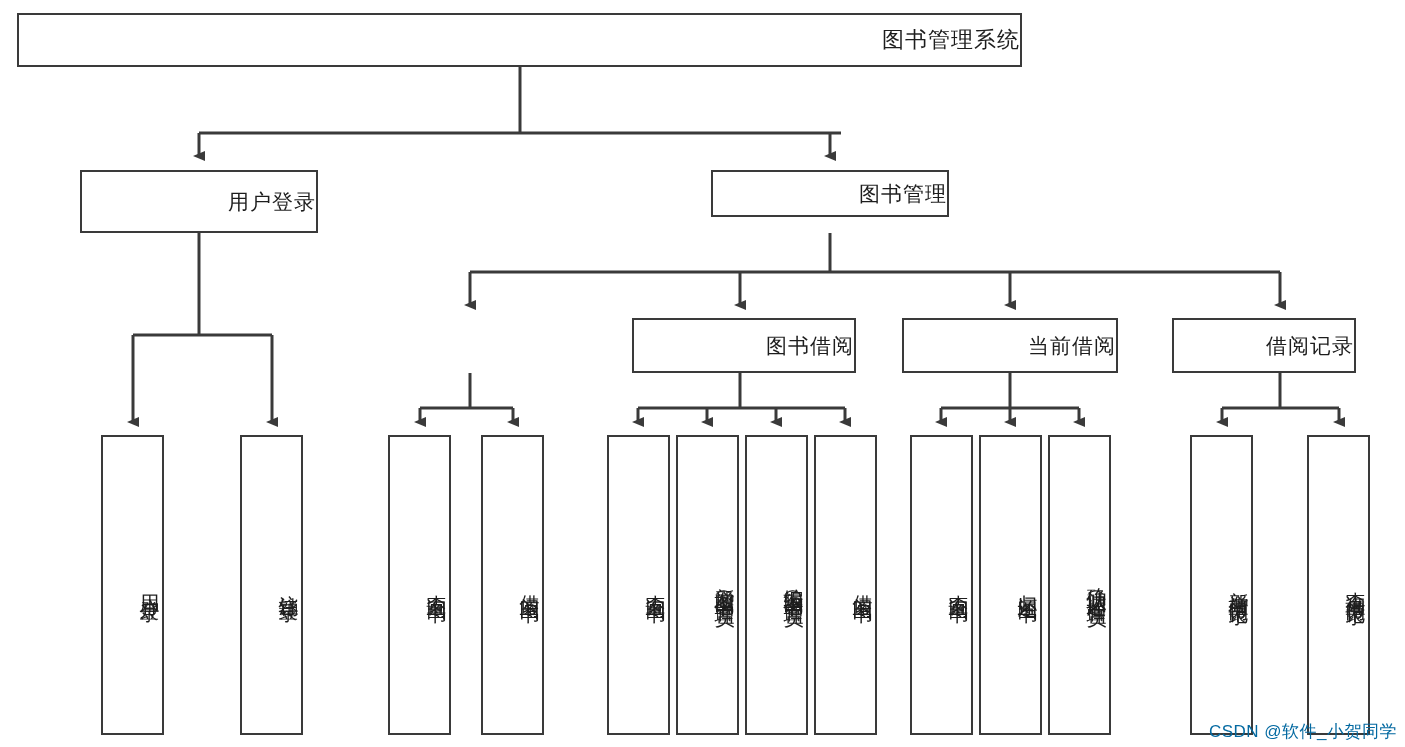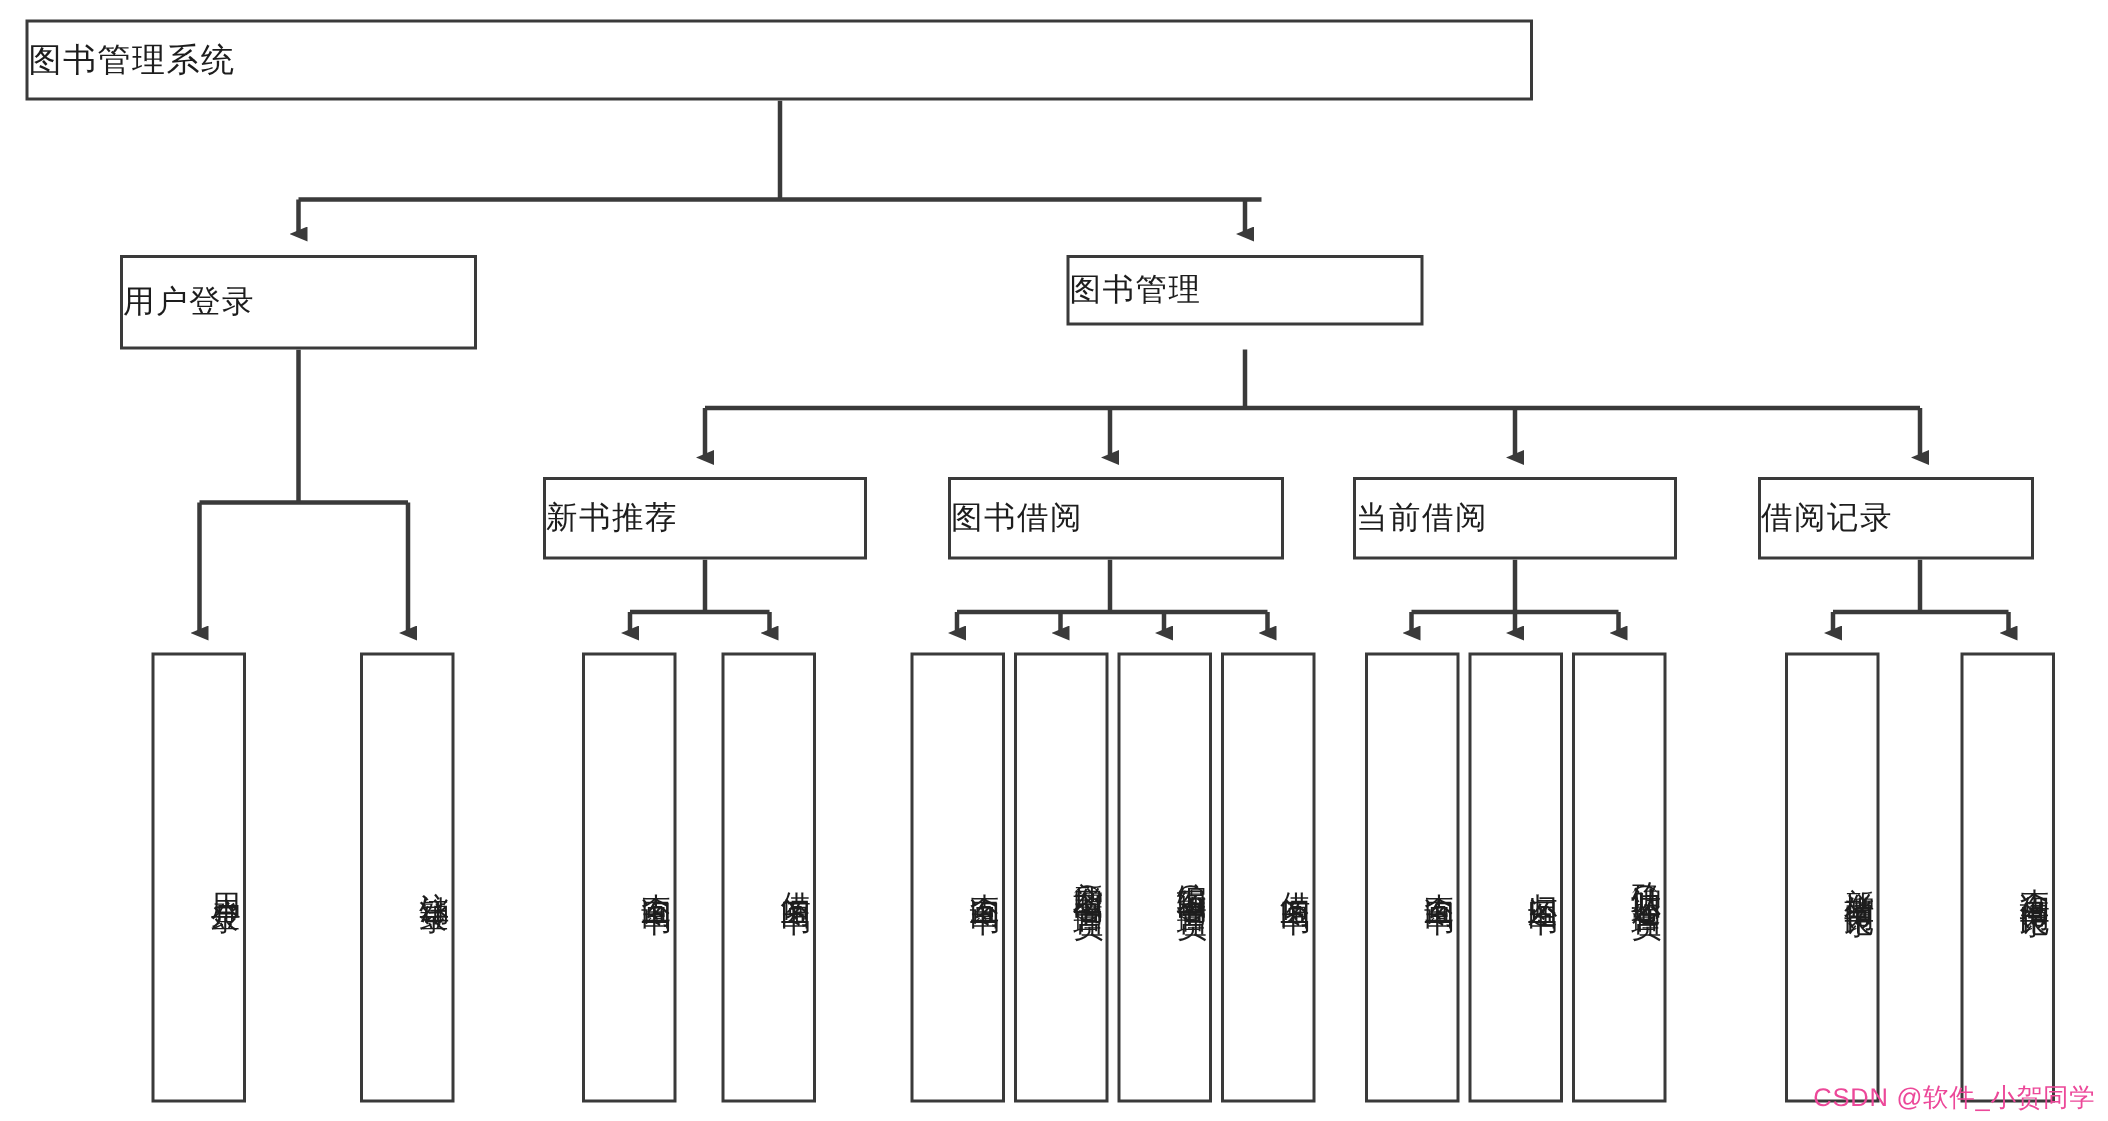--- a/index.html
+++ b/index.html
@@ -25,21 +25,21 @@
     pointer-events: none;
   }
   .node {
     position: absolute;
     box-sizing: border-box;
     border: 2px solid #3a3a3a;
     background: #ffffff;
     color: #1d1d1d;
     display: flex;
     align-items: center;
-    justify-content: flex-start;
+    justify-content: flex-end;
     text-align: center;
     z-index: 2;
   }
   .node.h {
     font-size: 21px;
     line-height: 1.2;
     letter-spacing: 1px;
   }
   .node.root {
     font-size: 22px;
@@ -58,21 +58,21 @@
   .node.v .vtext {
     writing-mode: vertical-rl;
     text-orientation: upright;
     white-space: nowrap;
   }
   .watermark {
     position: absolute;
     right: 8px;
     bottom: 4px;
     font-size: 17px;
-    color: #ec4899;
+    color: #0369a1;
     letter-spacing: 0.5px;
     z-index: 3;
     white-space: nowrap;
   }
 </style>
 </head>
 <body>
 
 <div id="canvas">
 
@@ -130,23 +130,20 @@
     <span>图书管理系统</span>
   </div>
 
   <div class="node h" style="left:80px; top:170px; width:238px; height:63px;">
     <span>用户登录</span>
   </div>
   <div class="node h" style="left:711px; top:170px; width:238px; height:47px;">
     <span>图书管理</span>
   </div>
 
-  <div class="node h" style="left:362px; top:318px; width:216px; height:55px;">
-    <span>新书推荐</span>
-  </div>
   <div class="node h" style="left:632px; top:318px; width:224px; height:55px;">
     <span>图书借阅</span>
   </div>
   <div class="node h" style="left:902px; top:318px; width:216px; height:55px;">
     <span>当前借阅</span>
   </div>
   <div class="node h" style="left:1172px; top:318px; width:184px; height:55px;">
     <span>借阅记录</span>
   </div>
 

